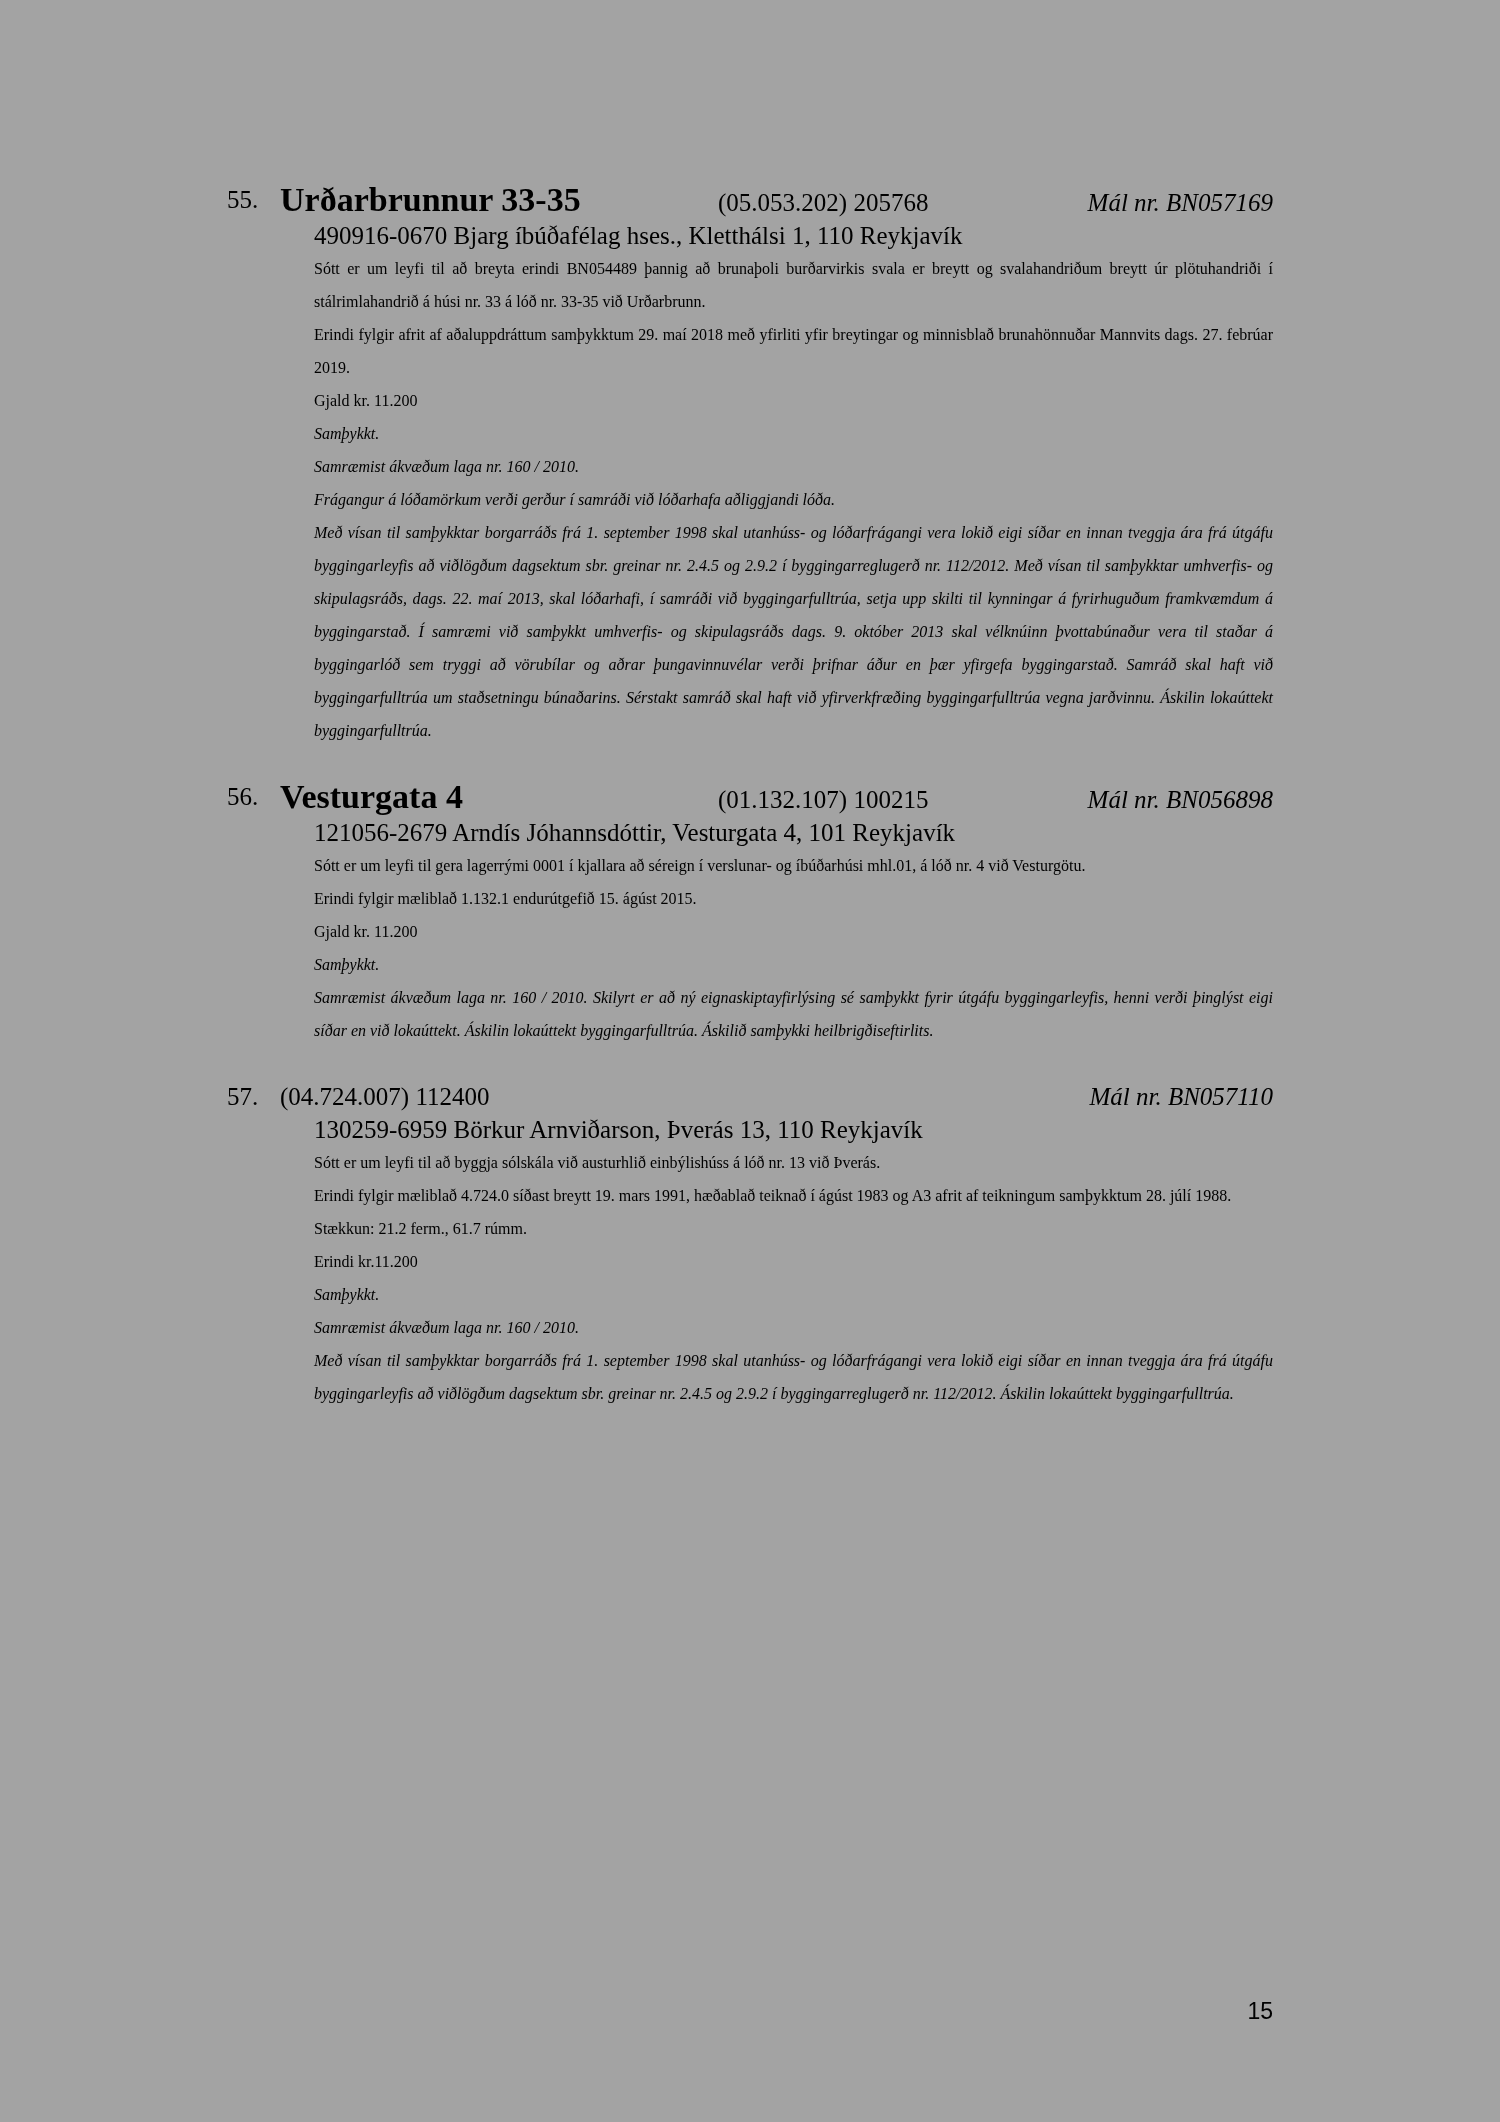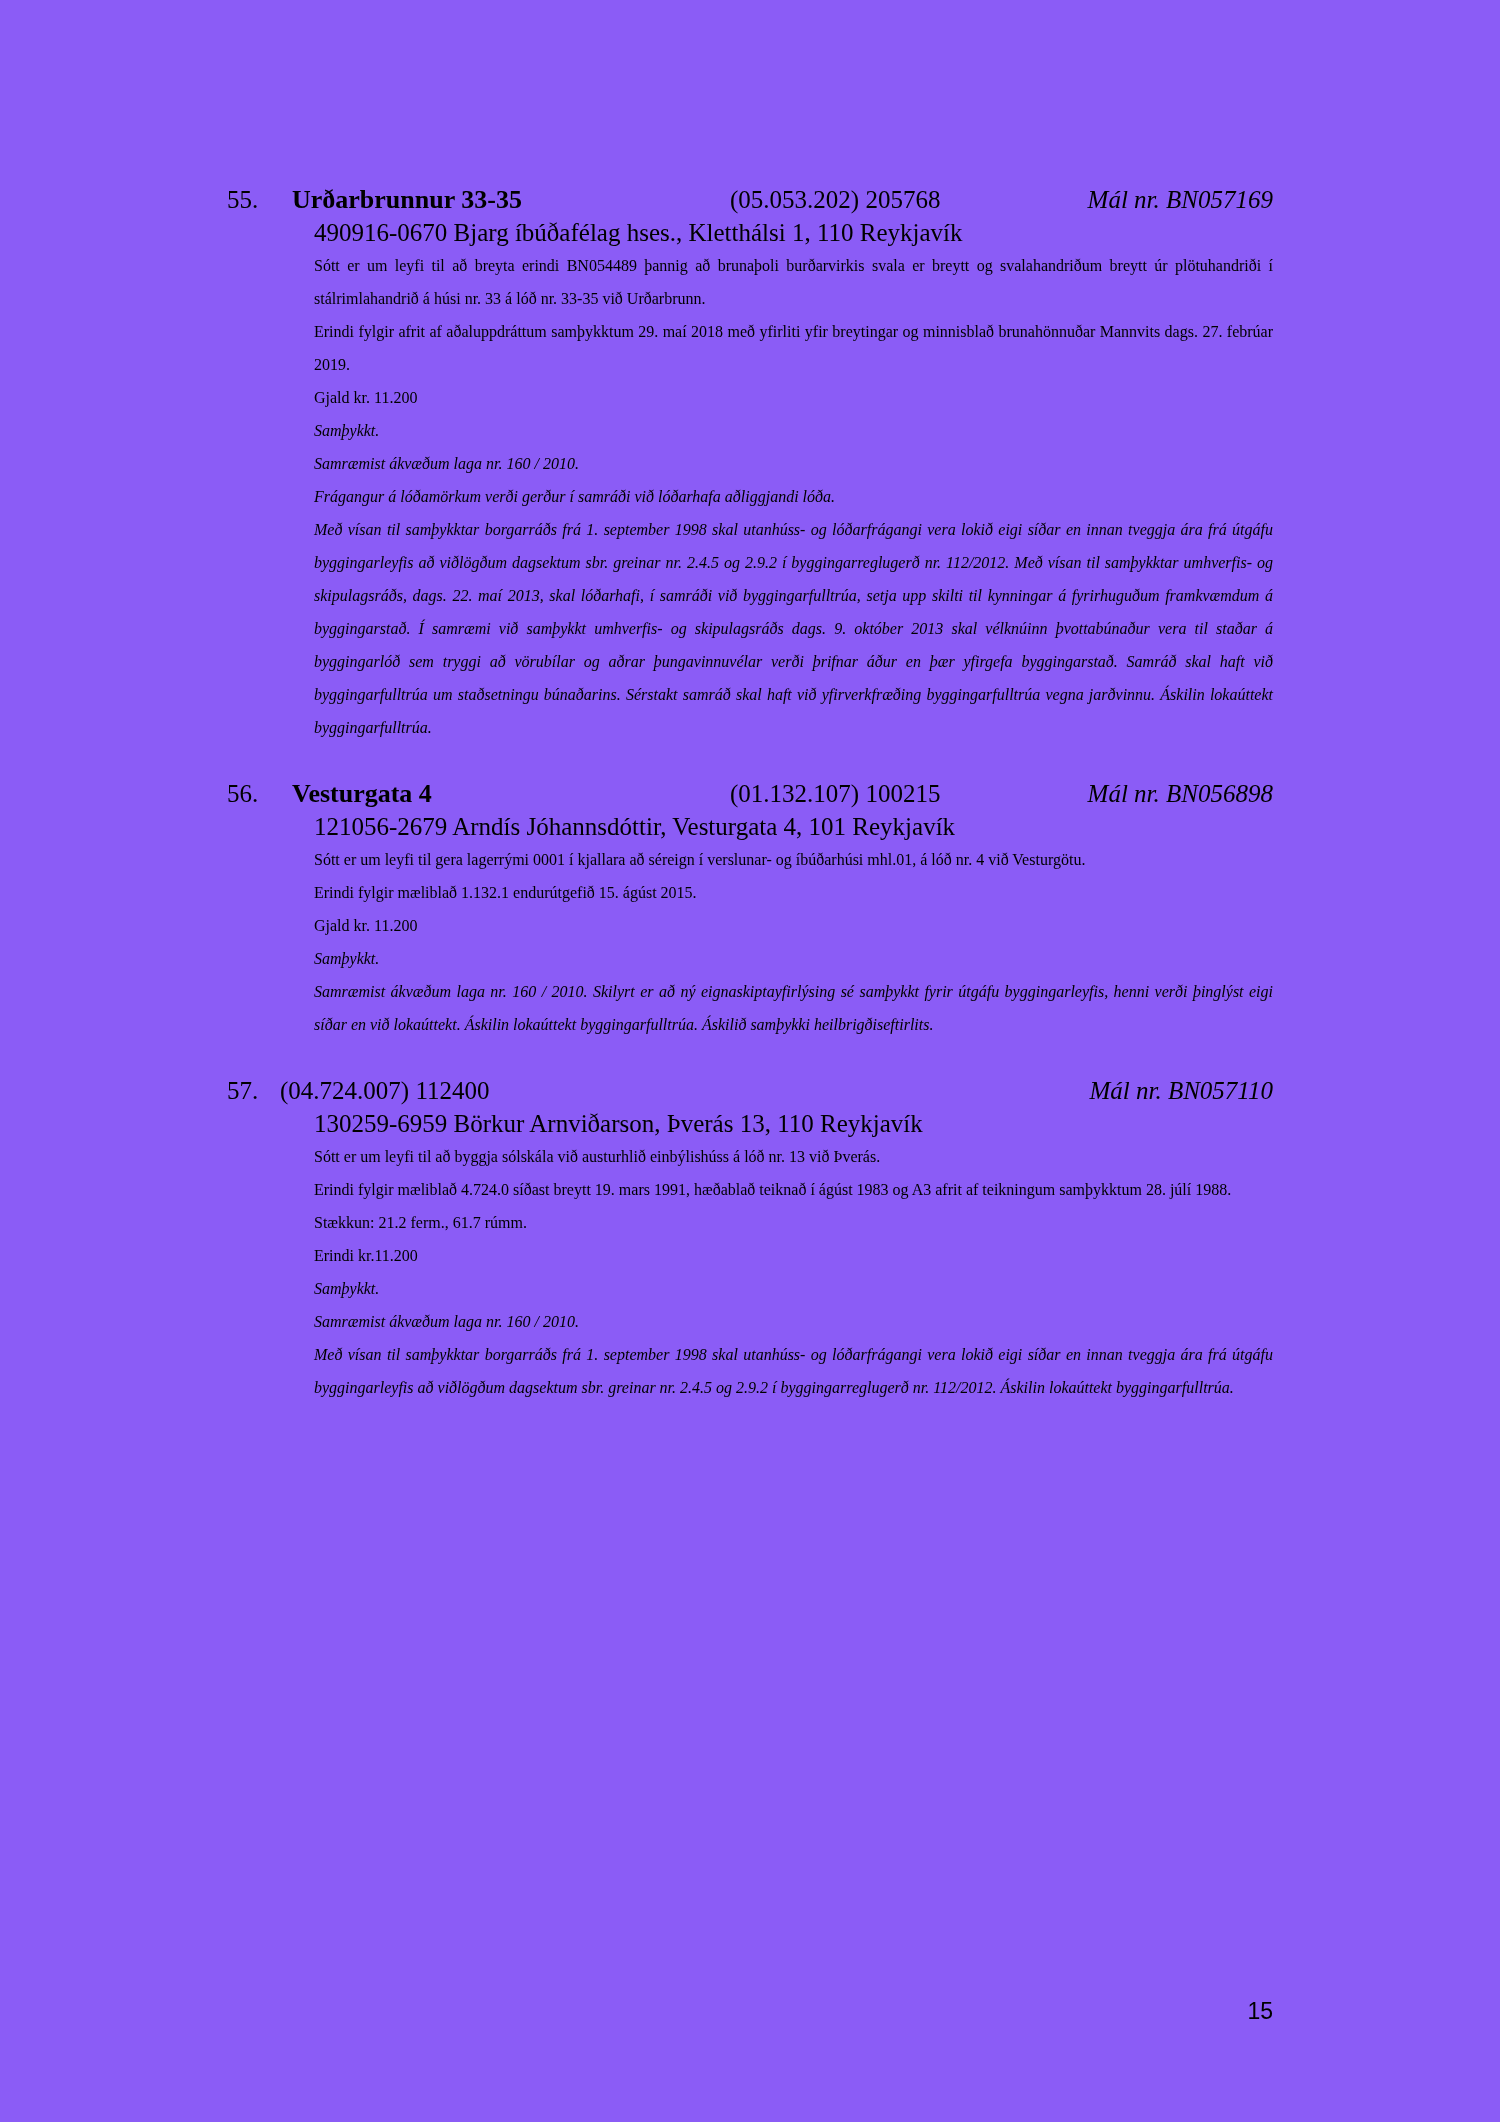--- a/index.html
+++ b/index.html
@@ -13,21 +13,21 @@
     height: 2122px;
     position: relative;
     overflow: hidden;
     font-family: "Liberation Serif", "DejaVu Serif", serif;
     color: #000000;
   }
   .page {
     position: relative;
     width: 1500px;
     height: 2122px;
-    background: #8b5cf6;
+    background: #a3a3a3;
   }
   .content {
     position: absolute;
     top: 183px;
     left: 227px;
     width: 1046px;
   }
   .case-item {
     display: grid;
     grid-template-columns: 53px 993px;
@@ -42,23 +42,22 @@
   }
   .item-header {
     display: flex;
     align-items: baseline;
     font-size: 25px;
     line-height: 33px;
   }
   .item-title {
     flex: 0 0 438px;
     font-weight: 700;
-    font-size: 26px;
+    font-size: 34px;
     white-space: nowrap;
-    margin-left: 12px;
   }
   .item-code {
     flex: 1 1 auto;
     white-space: nowrap;
   }
   .item-case {
     margin-left: auto;
     text-align: right;
     white-space: nowrap;
     font-style: italic;

